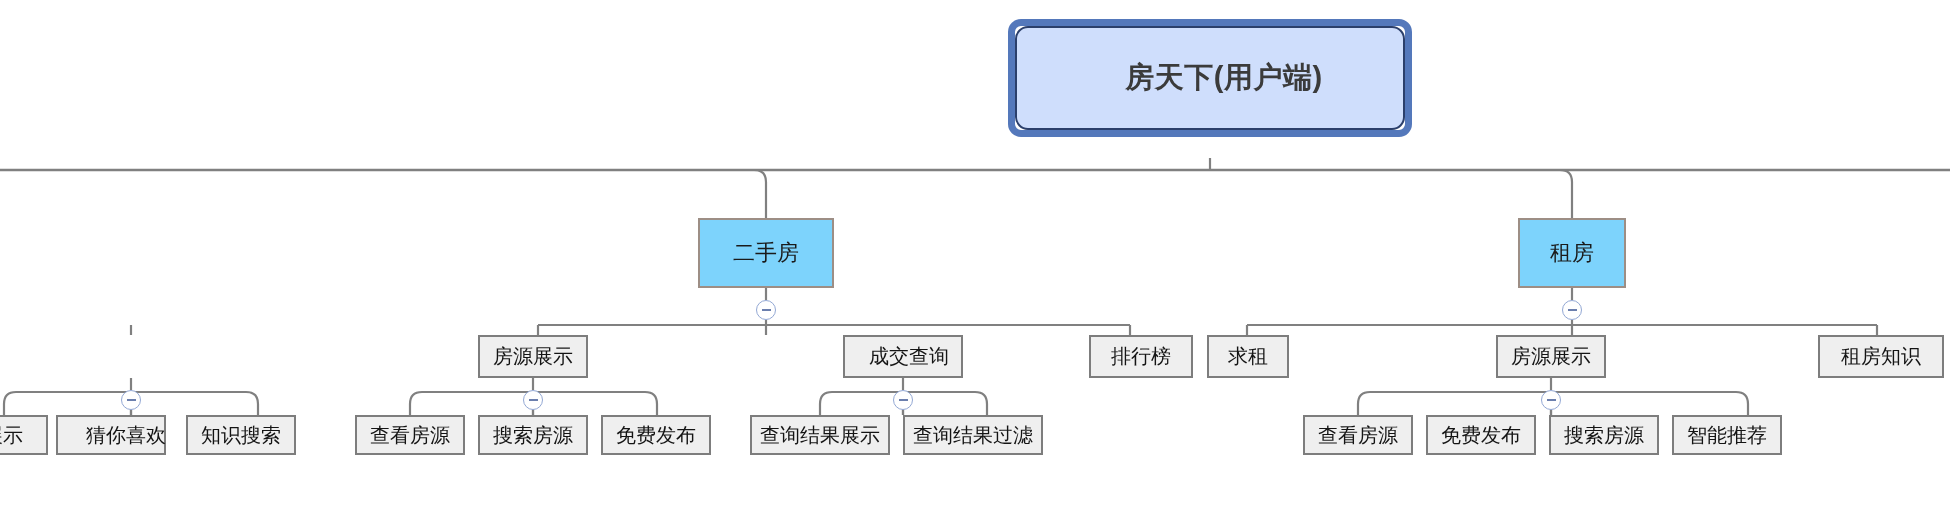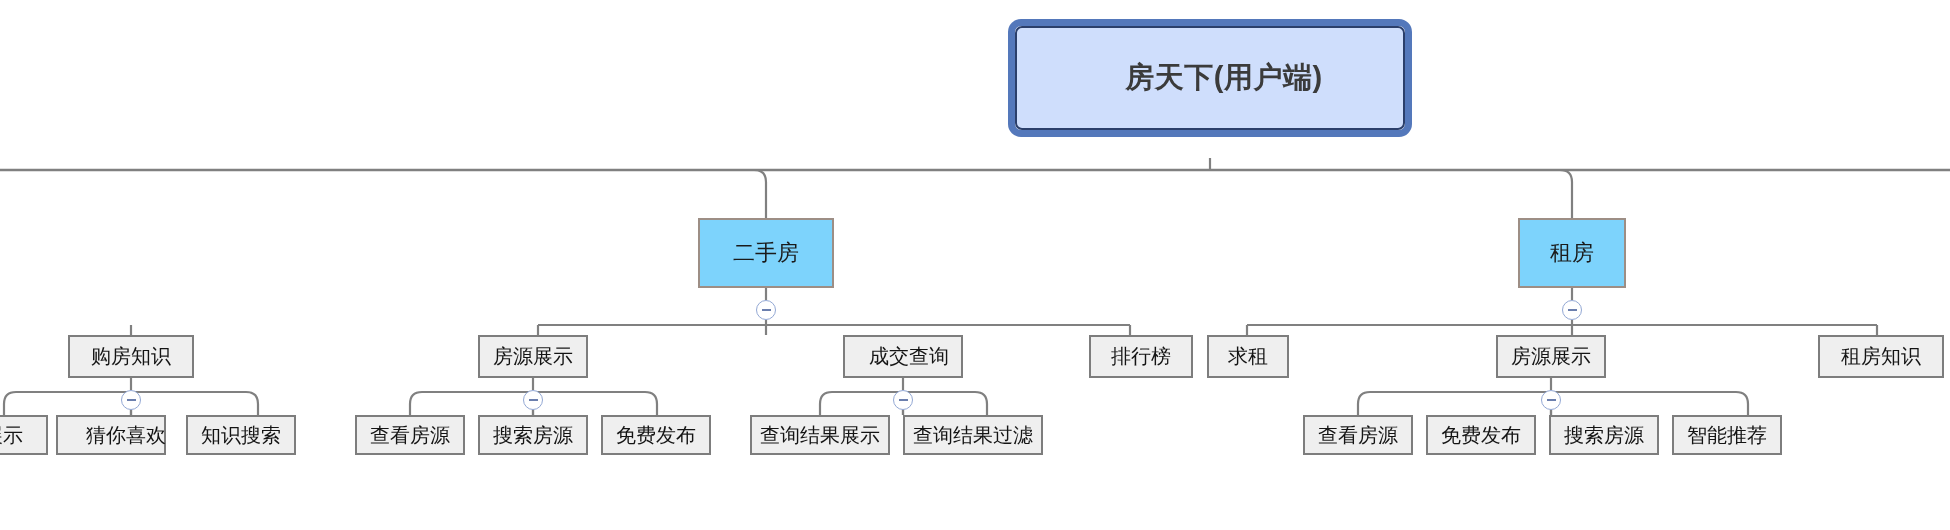--- a/index.html
+++ b/index.html
@@ -18,21 +18,21 @@
     box-sizing:border-box;
     display:flex;align-items:center;justify-content:center;
     white-space:nowrap;
     color:#1d1d1d;
   }
 
   
   .node.root{
     background:#cfdefc;
     border:2px solid #2b3f6b;
-    border-radius:7px;
+    border-radius:13px;
     font-size:29px;
     font-weight:bold;
     color:#3b3b3b;
     letter-spacing:.5px;
     padding-left:28px;
   }
   .root-halo{
     position:absolute;
     border:7px solid #5478bb;
     border-radius:13px;
@@ -131,21 +131,20 @@
   <div class="node lvl2" style="left:698px;top:218px;width:136px;height:70px;">二手房</div>
   <div class="toggle" style="left:756px;top:300px;">
     <span class="bar"></span>
   </div>
 
   <div class="node lvl2" style="left:1518px;top:218px;width:108px;height:70px;">租房</div>
   <div class="toggle" style="left:1562px;top:300px;">
     <span class="bar"></span>
   </div>
 
-  <div class="node lvl3" style="left:68px;top:335px;width:126px;height:43px;">购房知识</div>
   <div class="toggle" style="left:121px;top:390px;">
     <span class="bar"></span>
   </div>
 
   <div class="node lvl3" style="left:478px;top:335px;width:110px;height:43px;">房源展示</div>
   <div class="toggle" style="left:523px;top:390px;">
     <span class="bar"></span>
   </div>
 
   <div class="node lvl3" style="left:843px;top:335px;width:120px;height:43px;padding-left:12px;">成交查询</div>

